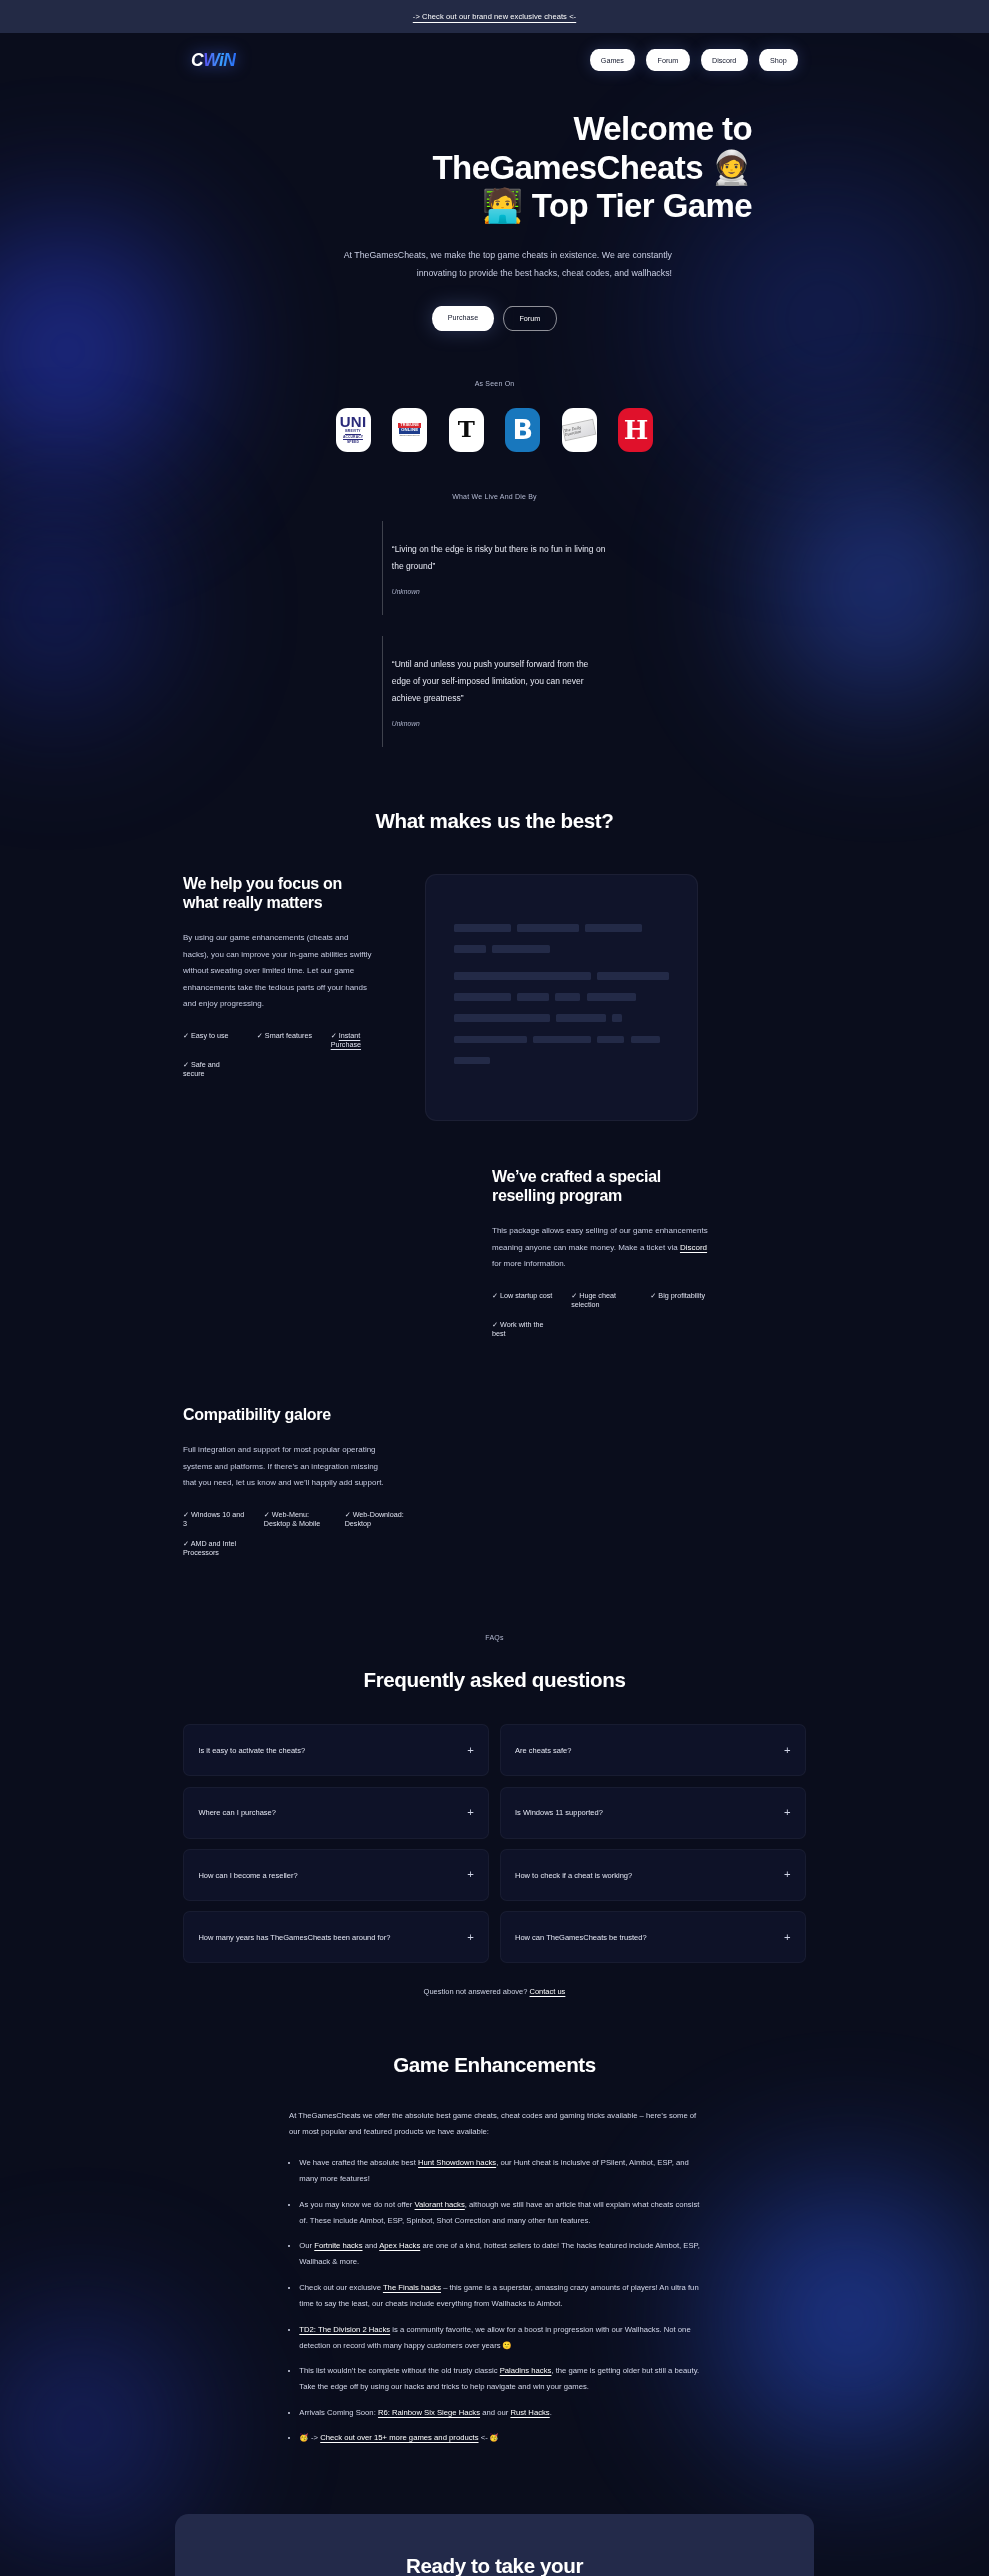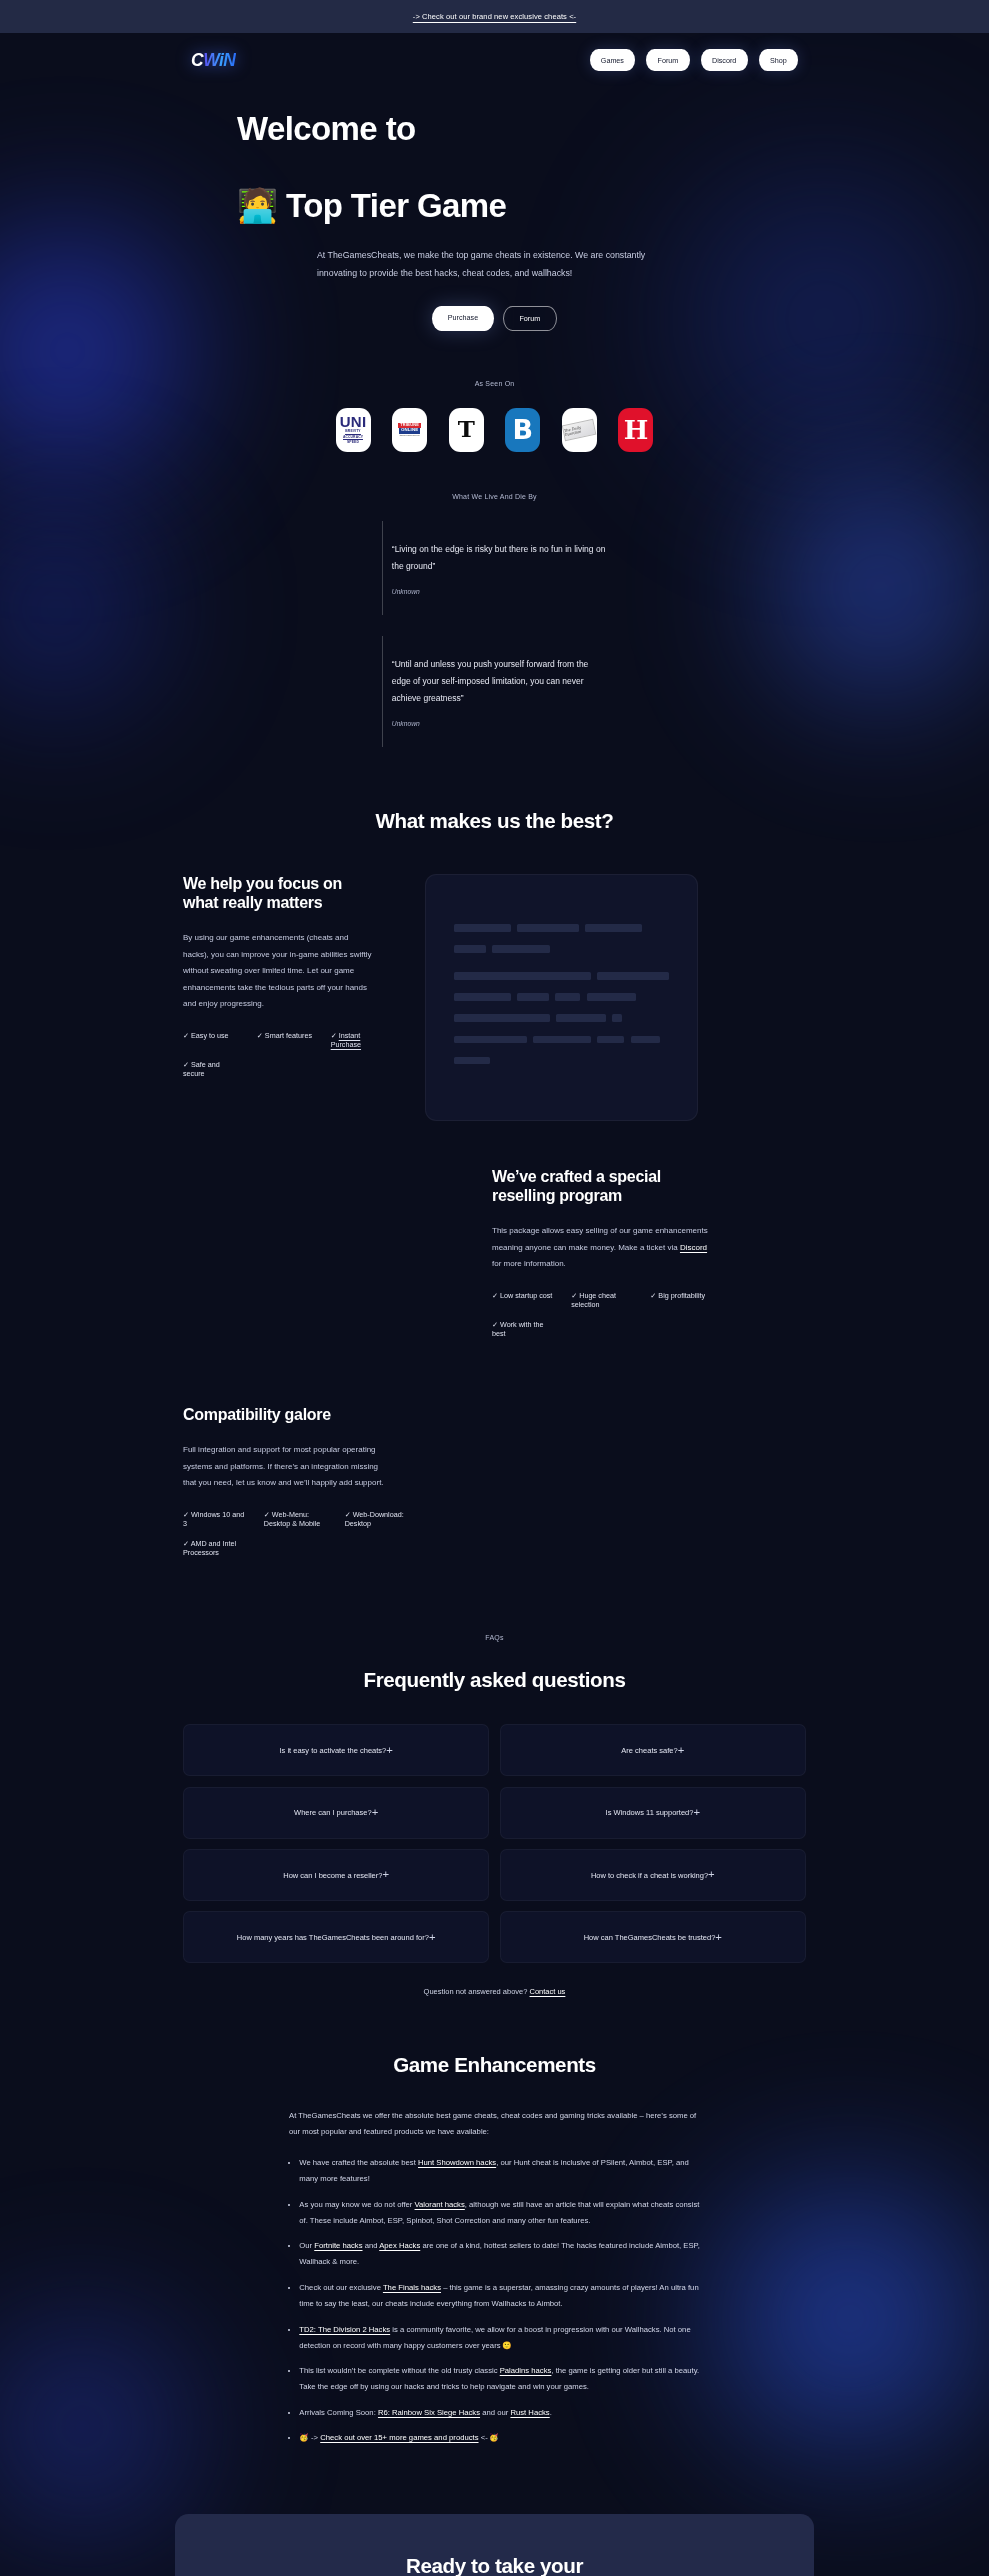--- a/index.html
+++ b/index.html
@@ -29,21 +29,21 @@
   .logo{display:flex;align-items:center;font-size:17.5px;font-weight:700;font-style:italic;letter-spacing:-0.5px;
         filter:drop-shadow(0 0 7.2px rgba(70,110,255,.65))}
   .logo .c{color:#fff}
   .logo .win{background:linear-gradient(90deg,#5b4cf0 0%,#3aa0ff 55%,#2b6cf6 100%);-webkit-background-clip:text;background-clip:text;color:transparent}
   .navlinks{display:flex;gap:11px}
   .pill{background:#fff;color:#12172b;border-radius:13.4px 13.4px 13.4px 13.4px/17.5px 17.5px 17.5px 17.5px;
         padding:6.2px 11.3px;font-size:7.2px;font-weight:500;min-width:33px;text-align:center;cursor:pointer;
         box-shadow:0 0 14.4px rgba(120,150,255,.22)}
 
   
-  .hero{padding-top:23px;text-align:left}
+  .hero{padding-top:23px;text-align:right}
   .hero h1{font-size:33px;line-height:1.17;font-weight:700;letter-spacing:-0.6px;max-width:515px;margin:0 auto}
   .hero p{margin:21.6px auto 0;max-width:355px;font-size:8.8px;line-height:2;color:#c9cee3}
   .hero-btns{margin-top:23px;display:flex;gap:9.3px;justify-content:center}
   .btn-solid{background:#fff;color:#12172b;border-radius:13.4px/17.5px;padding:7.2px 15.5px;font-size:7.2px;cursor:pointer;
              box-shadow:0 0 20.6px rgba(140,170,255,.25)}
   .btn-ghost{background:transparent;color:#fff;border:0.5px solid rgba(255,255,255,.55);border-radius:13.4px/17.5px;padding:7.2px 15.5px;font-size:7.2px;cursor:pointer}
 
   .eyebrow{text-align:center;color:#b4bad2;font-size:7px;letter-spacing:0.2px}
 
   
@@ -80,21 +80,21 @@
   .feat span{font-size:7.2px;color:#dfe2ef}
   .feat .u{text-decoration:underline;text-underline-offset:2.1px}
   .mock{width:273px;height:247px;border-radius:11.3px;background:#10142a;border:0.5px solid rgba(255,255,255,.05);
         padding:49px 28px;display:flex;flex-direction:column;gap:13.4px}
   .mrow{display:flex;gap:6.2px}
   .bar{height:7.7px;border-radius:1.5px;background:#232a47}
 
   
   .faq-grid{display:grid;grid-template-columns:1fr 1fr;gap:10.3px;padding:0 183px;margin-top:32px}
   .faq-item{background:#0e1228;border:0.5px solid rgba(255,255,255,.045);border-radius:6.7px;height:52px;
-            display:flex;align-items:center;justify-content:center;padding:0 14.4px;cursor:pointer}
+            display:flex;align-items:center;justify-content:space-between;padding:0 14.4px;cursor:pointer}
   .faq-item .q{font-size:7.5px;color:#e3e6f2}
   .faq-item .plus{font-size:11.3px;color:#cfd4e6;font-weight:300;line-height:1}
   .faq-foot{text-align:center;margin-top:24px;font-size:7.5px;color:#cfd4e6}
   .faq-foot a{color:#fff;text-decoration:underline;text-underline-offset:2.1px}
 
   
   .enh{padding:0 289px}
   .enh p.lead{font-size:7.7px;line-height:2.1;color:#d2d6e8}
   .enh ul{margin-top:14.4px;padding-left:10.3px}
   .enh li{font-size:7.7px;line-height:2.1;color:#d2d6e8;margin-bottom:9.3px}
@@ -131,21 +131,21 @@
       <div class="pill">Games</div>
       <div class="pill">Forum</div>
       <div class="pill">Discord</div>
       <div class="pill">Shop</div>
     </div>
   </div>
 
   <div class="hero">
     <h1>
       <span>Welcome to</span><br>
-      <br>
+      <span>TheGamesCheats 🧑‍🚀</span><br>
       <span>🧑‍💻 Top Tier Game</span><br>
     </h1>
     <p>At TheGamesCheats, we make the top game cheats in existence. We are constantly innovating to provide the best hacks, cheat codes, and wallhacks!</p>
     <div class="hero-btns">
       <div class="btn-solid">Purchase</div>
       <div class="btn-ghost">Forum</div>
     </div>
   </div>
 
   <div style="margin-top:49px">

